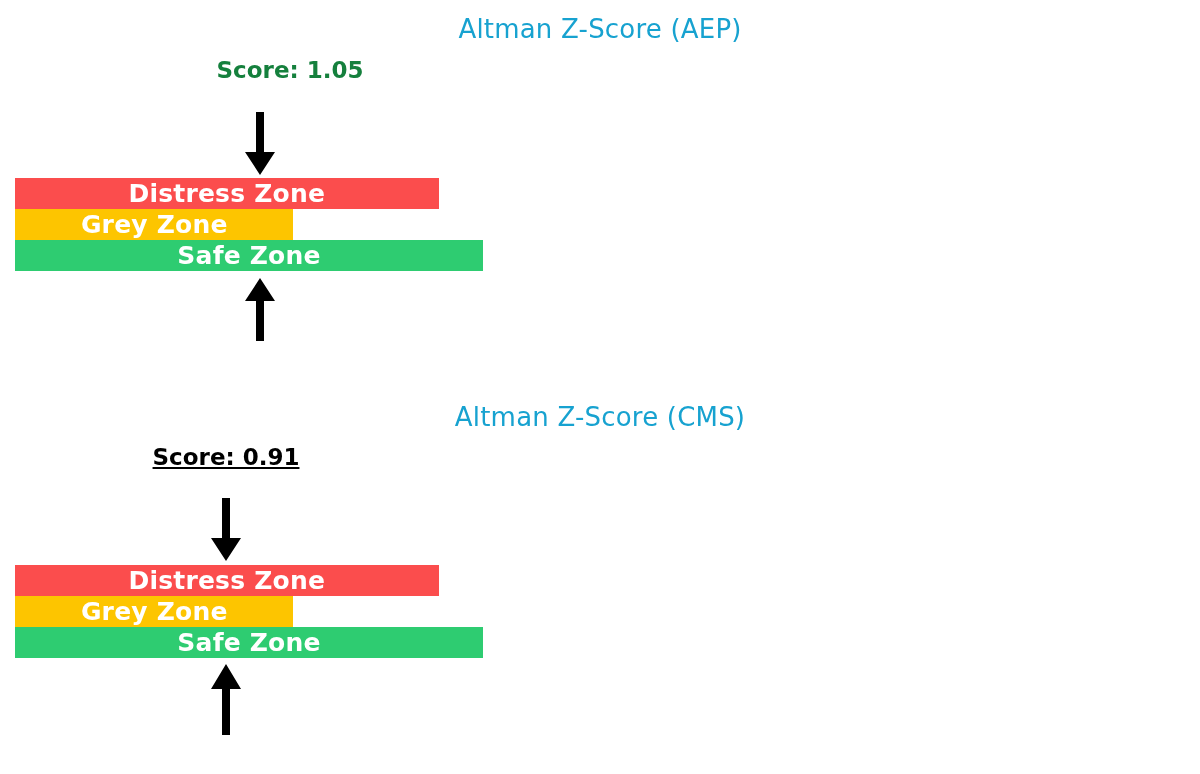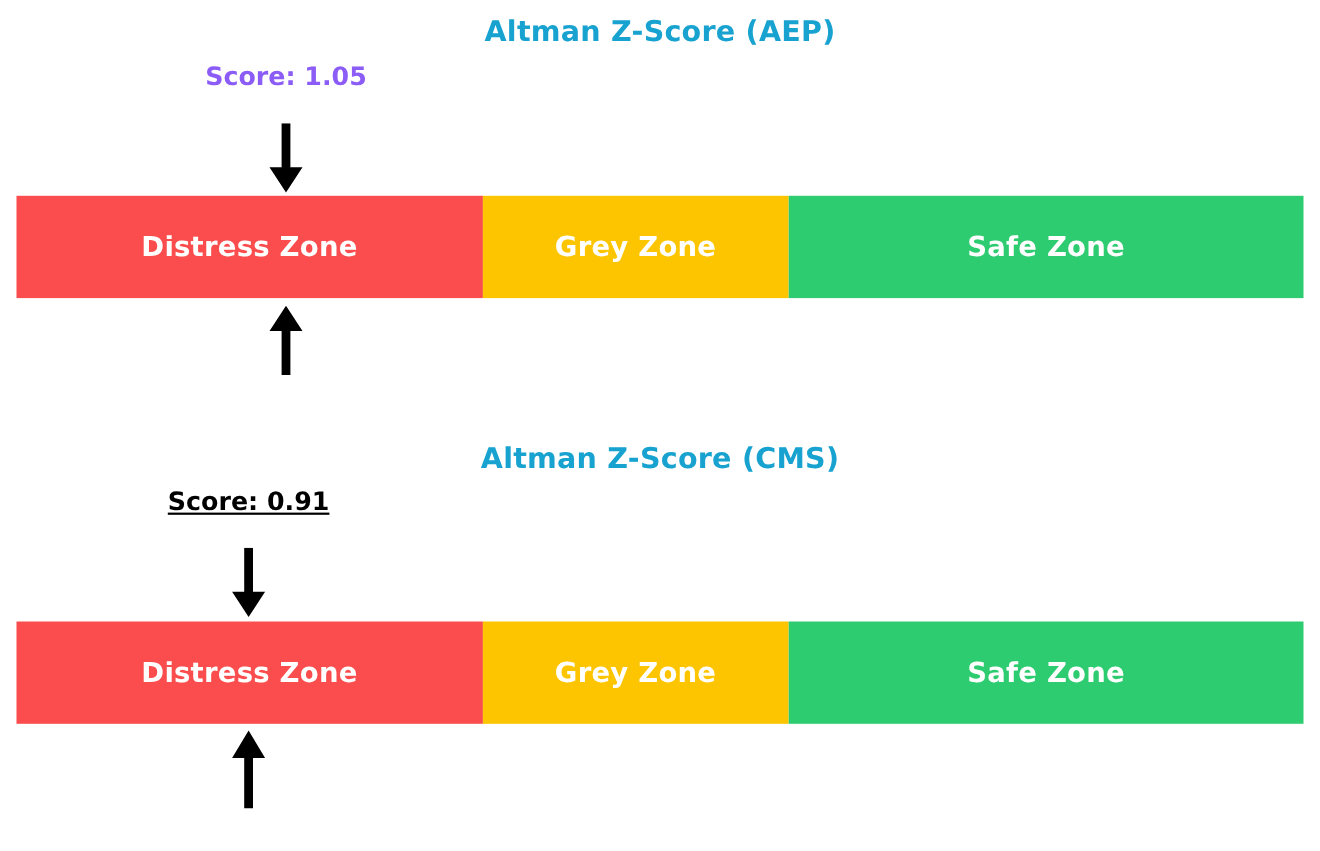--- a/index.html
+++ b/index.html
@@ -29,21 +29,21 @@
   .panel-cms { top: 387px; height: 387px; }
 
   
   .chart-title {
     position: absolute;
     left: 0;
     width: 1200px;
     text-align: center;
     font-family: "DejaVu Sans", sans-serif;
     font-size: 26px;
-    font-weight: 700;
+    font-weight: 400;
     letter-spacing: 0.2px;
     white-space: nowrap;
   }
   .title-aep { top: 14px; }
   .title-cms { top: 402px; }
 
   
   .score-label {
     position: absolute;
     font-family: "DejaVu Sans", sans-serif;
@@ -56,21 +56,21 @@
   .score-aep { left: 260px; top: 57px; }
   .score-cms { left: 226px; top: 444px; }
 
   
   .zone-bar {
     position: absolute;
     left: 15px;
     width: 1170px;
     height: 93px;
     display: flex;
-    flex-direction: row;
+    flex-direction: column;
   }
   .bar-aep { top: 178px; }
   .bar-cms { top: 565px; }
 
   .zone {
     height: 100%;
     display: flex;
     align-items: center;
     justify-content: center;
     font-family: "DejaVu Sans", sans-serif;
@@ -95,21 +95,21 @@
 </style>
 </head>
 <body style="background: rgb(255, 255, 255);">
 
 <div class="page">
 
   <div class="panel panel-aep">
 
     <div class="chart-title title-aep" style="color: rgb(23, 162, 208);">Altman Z-Score (AEP)</div>
 
-    <div class="score-label score-aep" style="color: #8b5cf6;">Score: 1.05</div>
+    <div class="score-label score-aep" style="color: #15803d; margin-left: 30px;">Score: 1.05</div>
 
     <div class="arrow arrow-aep-top">
       <svg width="34" height="64" viewBox="0 0 34 64" aria-hidden="true">
         <path d="M13 0 H21 V40 H32 L17 63 L2 40 H13 Z" fill="#000000"></path>
       </svg>
     </div>
 
     <div class="zone-bar bar-aep">
       <div class="zone zone-distress" style="color: rgb(255, 255, 255); background: rgb(251, 77, 77); width: 36.2%;">
         <span>Distress Zone</span>

